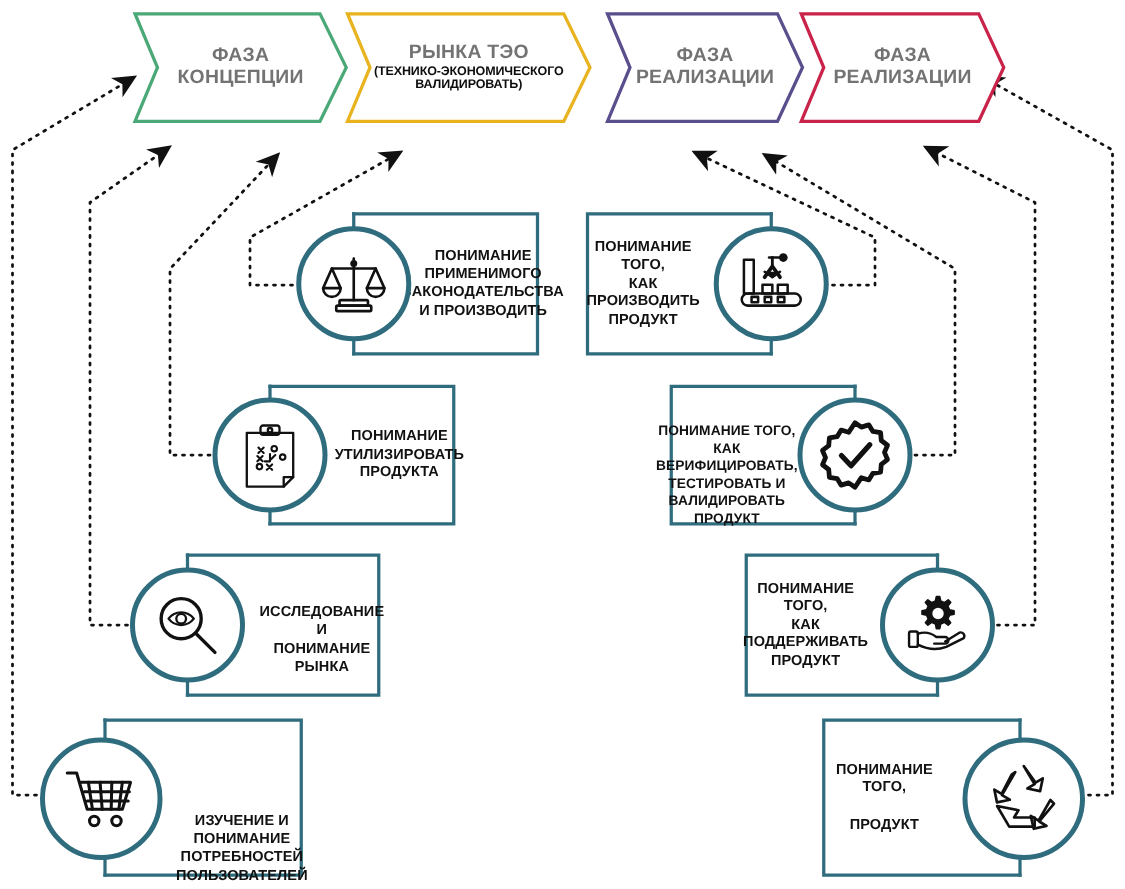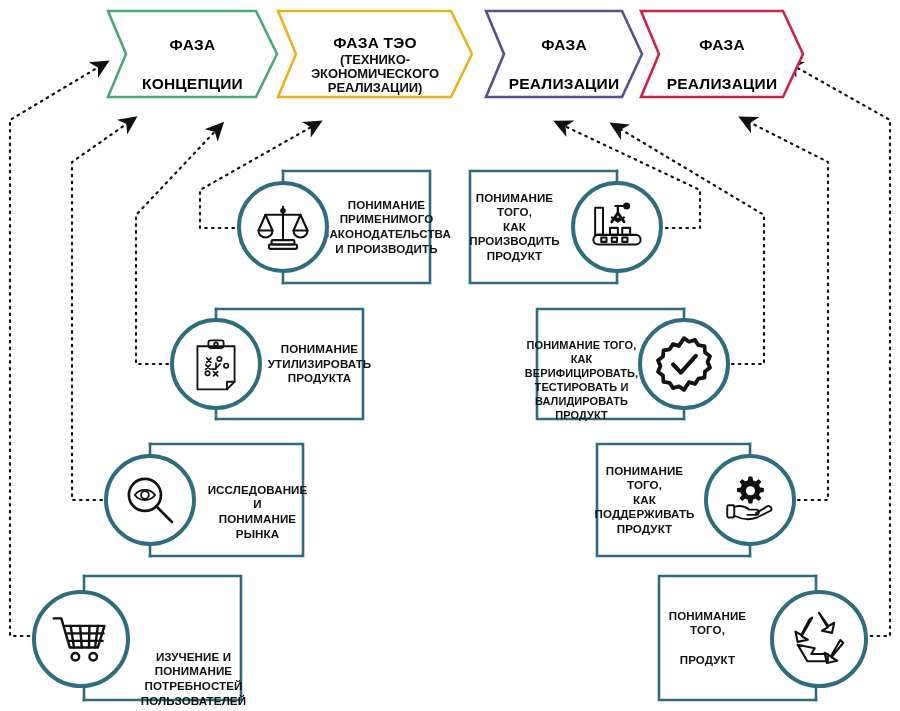--- a/index.html
+++ b/index.html
@@ -36,27 +36,26 @@
     position:relative;
     z-index:2;
     line-height:1.08;
     padding:0 6px;
   }
   .phase .ptitle{
     display:block;
     font-weight:bold;
     font-size:15.5px;
     letter-spacing:.2px;
-    color:#000000;
-    margin-top:22px;
+    color:#737373;
   }
   .phase .psub{
     display:block;
     font-weight:bold;
-    font-size:13px;
+    font-size:10px;
     letter-spacing:-.1px;
     color:#0d0d0d;
     margin-top:2px;
   }
   
   .card{
     position:absolute;
     box-sizing:border-box;
     z-index:4;
   }
@@ -175,23 +174,23 @@
       <span class="ptitle">ФАЗА</span>
       <span class="ptitle">КОНЦЕПЦИИ</span>
     </span>
   </div>
 
   <div class="phase" style="left:275px;top:8px;width:200px;height:92px;">
     <svg viewBox="0 0 200 92" preserveAspectRatio="none">
       <path d="M3,3 L176,3 L197,46 L176,89 L3,89 L21,46 Z" fill="#ffffff" stroke="#e8b31f" stroke-width="2.6"></path>
     </svg>
     <span class="ptext">
-      <span class="ptitle">ФАЗА ТЭО</span>
+      <span class="ptitle">РЫНКА ТЭО</span>
       <span class="psub">(ТЕХНИКО-ЭКОНОМИЧЕСКОГО</span>
-      <span class="psub" style="margin-top:0;">РЕАЛИЗАЦИИ)</span>
+      <span class="psub" style="margin-top:0;">ВАЛИДИРОВАТЬ)</span>
     </span>
   </div>
 
   <div class="phase" style="left:483px;top:8px;width:162px;height:92px;">
     <svg viewBox="0 0 162 92" preserveAspectRatio="none">
       <path d="M3,3 L139,3 L159,46 L139,89 L3,89 L21,46 Z" fill="#ffffff" stroke="#5b4e8c" stroke-width="2.6"></path>
     </svg>
     <span class="ptext">
       <span class="ptitle">ФАЗА</span>
       <span class="ptitle">РЕАЛИЗАЦИИ</span>

